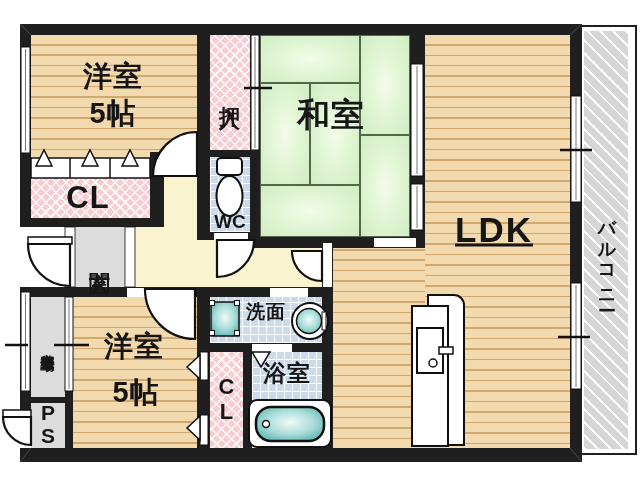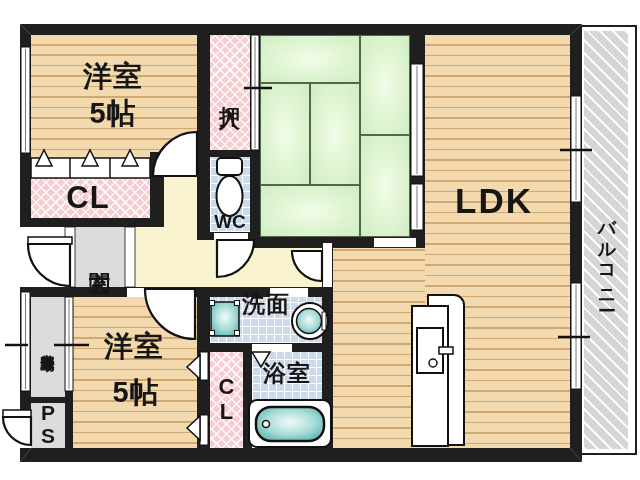--- a/index.html
+++ b/index.html
@@ -194,26 +194,27 @@
       <line x1="20" y1="24" x2="31" y2="35"></line>
       <line x1="582" y1="24" x2="570" y2="35"></line>
       <line x1="20" y1="462" x2="31" y2="448"></line>
       <line x1="582" y1="462" x2="570" y2="448"></line>
     </g>
   </svg>
 
   <div class="lbl" style="left:113px;top:76px;font-size:29px;">洋室</div>
   <div class="lbl" style="left:113px;top:113px;font-size:29px;">5帖</div>
   <div class="lbl vlbl" style="left:230px;top:91px;font-size:21px;">押入</div>
+  <div class="lbl" style="left:331px;top:114px;font-size:33px;">和室</div>
   <div class="lbl" style="left:230px;top:221px;font-size:19px;letter-spacing:0;">WC</div>
   <div class="lbl" style="left:88px;top:197px;font-size:31px;">CL</div>
   <div class="lbl vlbl" style="left:100px;top:257px;font-size:21px;">玄関</div>
-  <div class="lbl" style="left:494px;top:200px;font-size:35px;letter-spacing:2px;">LDK</div>
+  <div class="lbl" style="left:494px;top:229px;font-size:35px;letter-spacing:2px;text-decoration:underline;">LDK</div>
   <div class="lbl vlbl" style="left:607px;top:255px;font-size:18px;letter-spacing:3px;">バルコニー</div>
   <div class="lbl vlbl" style="left:48px;top:345px;font-size:14px;letter-spacing:1px;">室外機置場</div>
   <div class="lbl vlbl" style="left:48px;top:424px;font-size:21px;letter-spacing:0;">PS</div>
   <div class="lbl" style="left:134px;top:346px;font-size:29px;">洋室</div>
   <div class="lbl" style="left:136px;top:392px;font-size:29px;">5帖</div>
-  <div class="lbl" style="left:266px;top:304px;font-size:23px;">洗面</div>
+  <div class="lbl" style="left:266px;top:311px;font-size:19px;">洗面</div>
   <div class="lbl vlbl" style="left:226px;top:399px;font-size:22px;letter-spacing:0;">CL</div>
   <div class="lbl" style="left:287px;top:373px;font-size:23px;">浴室</div>
 
 </div>
 
 </body></html>

